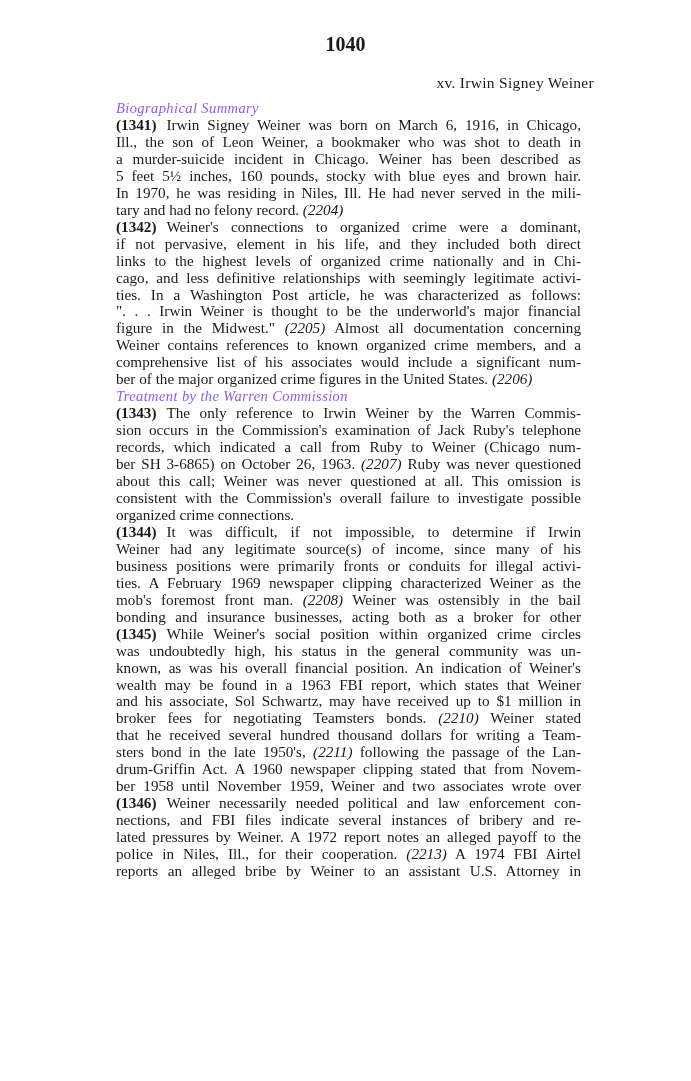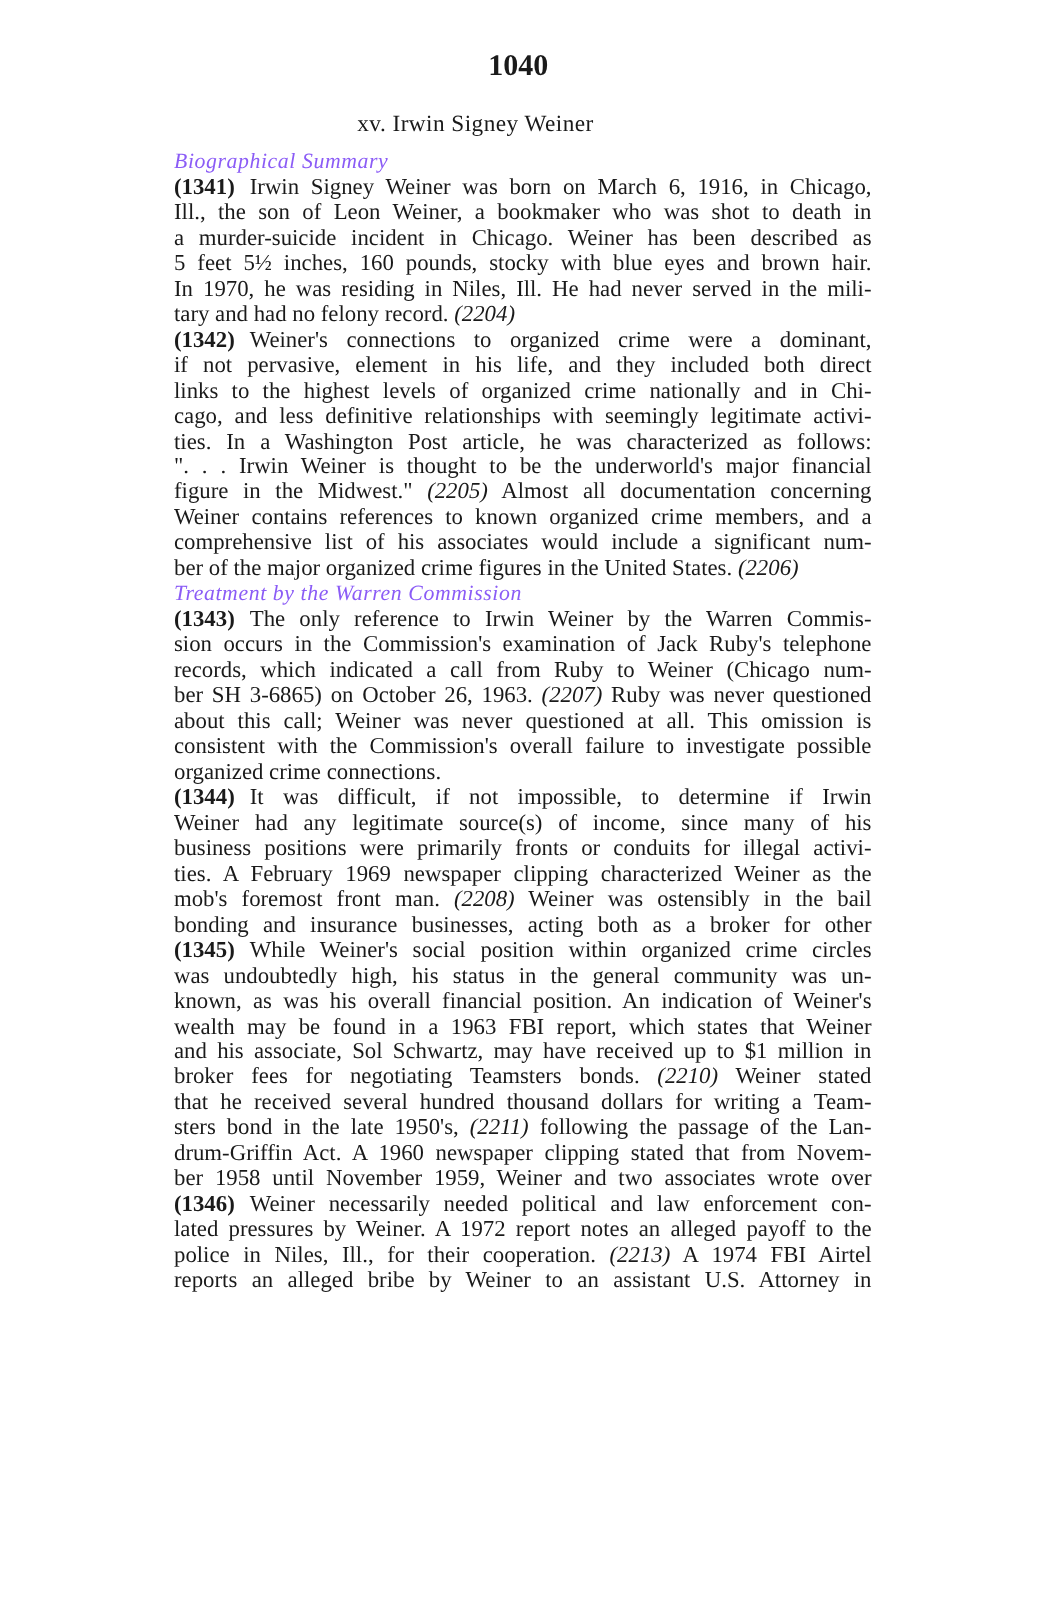--- a/index.html
+++ b/index.html
@@ -8,21 +8,21 @@
     font-family: "DejaVu Serif", "Liberation Serif", serif;
     color: #1a1a1a;
   }
   .page-number {
     position: absolute; top: 33px; left: 0; width: 691px;
     text-align: center; font-size: 20px; font-weight: bold;
     font-family: "Liberation Serif", serif;
   }
   .chapter-title {
     position: absolute; top: 74px; left: 0; width: 594px;
-    text-align: center; font-size: 15.5px;
+    text-align: right; font-size: 15.5px;
     font-family: "Liberation Serif", serif; letter-spacing: 0.3px;
     padding-left: 40px; box-sizing: border-box;
   }
   .content {
     position: absolute; top: 100px; left: 116px; width: 465px;
     font-family: "Liberation Serif", serif;
     font-size: 15.2px; line-height: 16.95px;
   }
   .subheading {
     font-style: italic; font-size: 14.5px; letter-spacing: 0.4px;
@@ -89,17 +89,18 @@
       <span class="line">wealth may be found in a 1963 FBI report, which states that Weiner</span>
       <span class="line">and his associate, Sol Schwartz, may have received up to $1 million in</span>
       <span class="line">broker fees for negotiating Teamsters bonds. <span class="cite">(2210)</span> Weiner stated</span>
       <span class="line">that he received several hundred thousand dollars for writing a Team-</span>
       <span class="line">sters bond in the late 1950's, <span class="cite">(2211)</span> following the passage of the Lan-</span>
       <span class="line">drum-Griffin Act. A 1960 newspaper clipping stated that from Novem-</span>
       <span class="line">ber 1958 until November 1959, Weiner and two associates wrote over</span>
     </div>
     <div class="para">
       <span class="line"><span class="para-num">(1346)</span>Weiner necessarily needed political and law enforcement con-</span>
+      <span class="line">nections, and FBI files indicate several instances of bribery and re-</span>
       <span class="line">lated pressures by Weiner. A 1972 report notes an alleged payoff to the</span>
       <span class="line">police in Niles, Ill., for their cooperation. <span class="cite">(2213)</span> A 1974 FBI Airtel</span>
       <span class="line">reports an alleged bribe by Weiner to an assistant U.S. Attorney in</span>
     </div>
   </div>
 
 </body></html>

